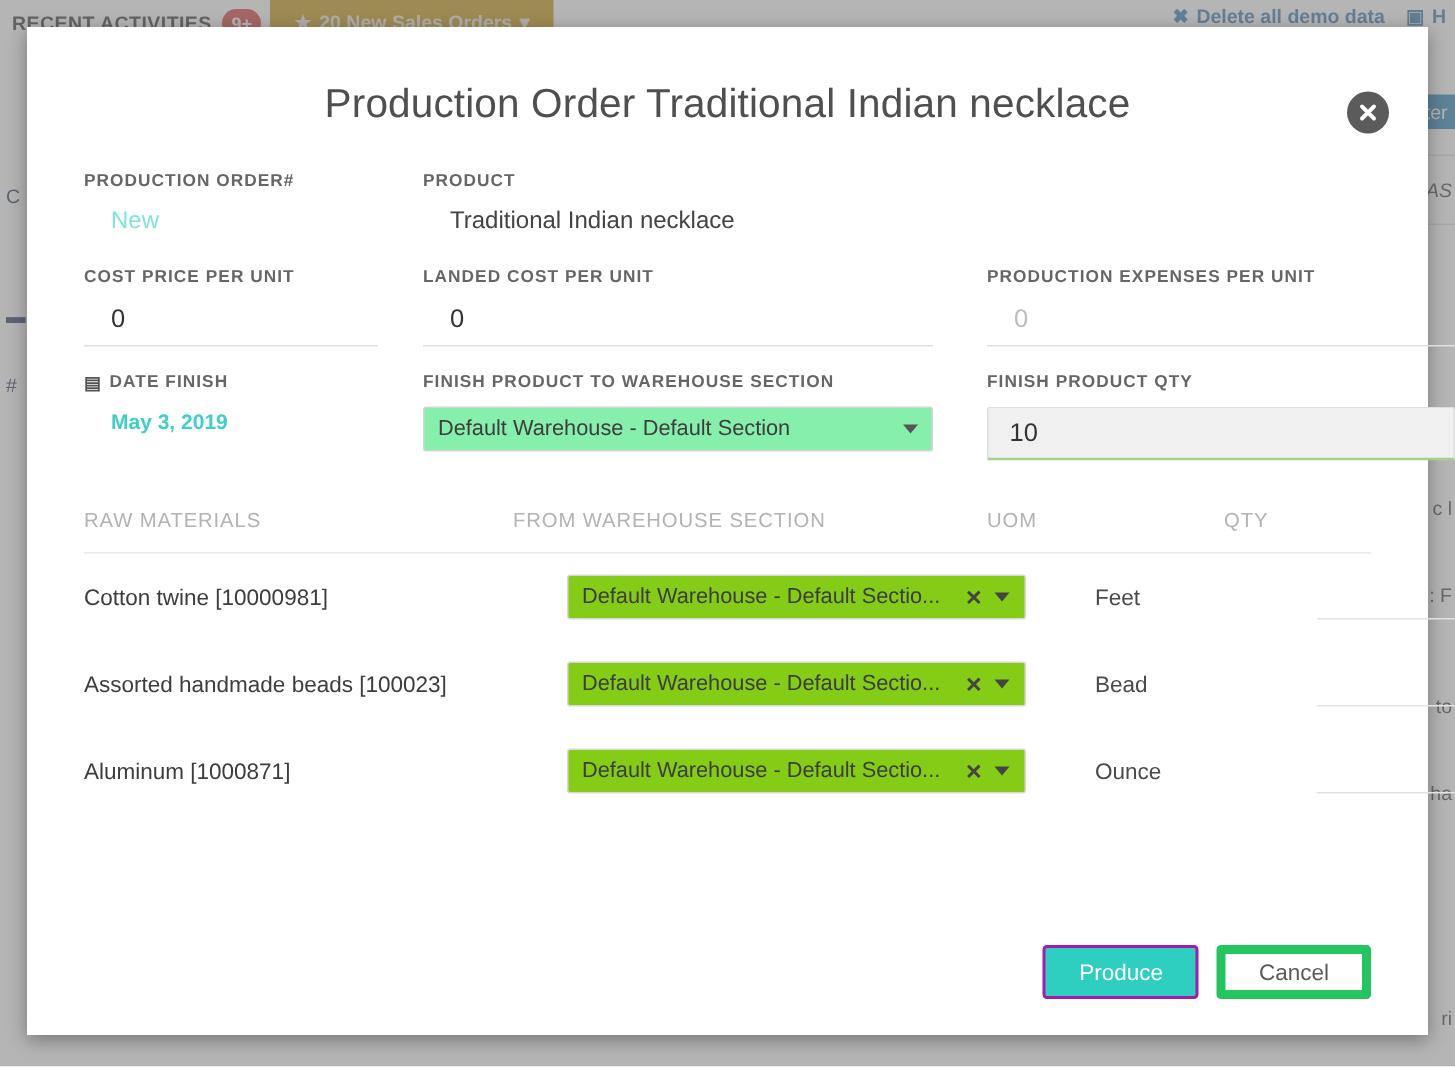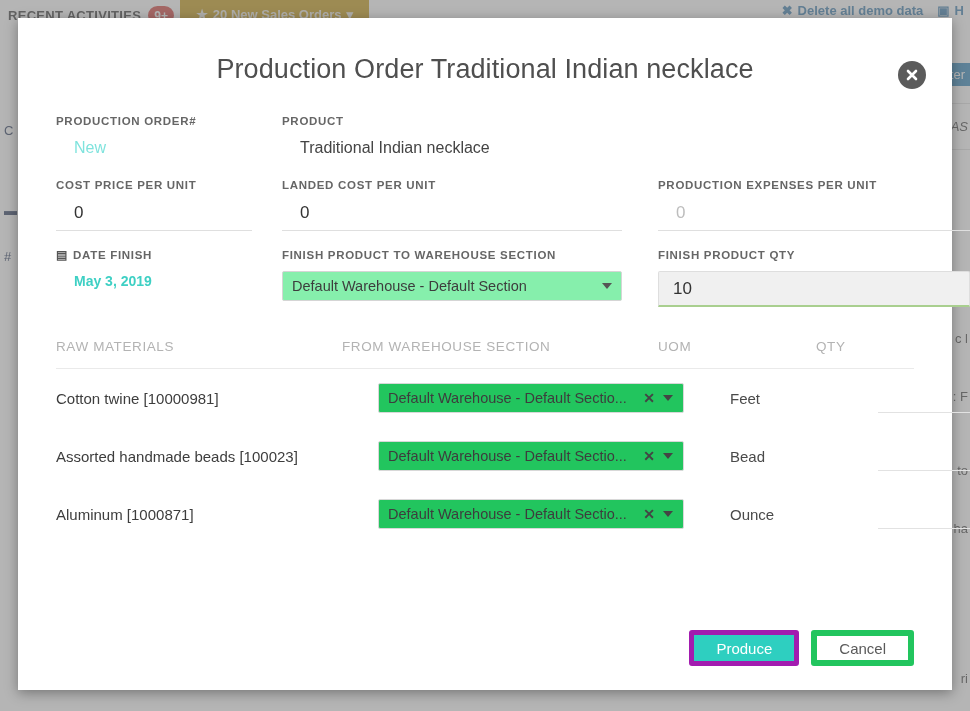--- a/index.html
+++ b/index.html
@@ -280,21 +280,21 @@
   .rm-name {
     font-size: 15px;
     color: #3d3d3d;
   }
   .rm-select {
     position: relative;
     width: 306px;
     height: 30px;
     border: 1px solid #d8d8d8;
     border-radius: 2px;
-    background: #22c55e;
+    background: #84cc16;
     display: flex;
     align-items: center;
     padding: 0 48px 0 9px;
     font-size: 14.5px;
     color: #3d3d3d;
     cursor: pointer;
     white-space: nowrap;
     overflow: hidden;
   }
   .rm-clear {
@@ -343,21 +343,21 @@
   .btn {
     font-family: "Liberation Sans", sans-serif;
     font-size: 15px;
     border-radius: 3px;
     padding: 0 22px;
     height: 36px;
     cursor: pointer;
   }
   .btn-primary {
     background: #2ecfc0;
-    border: 5px solid #a21caf;
+    border: 2px solid #a21caf;
     color: #ffffff;
   }
   .btn-secondary {
     background: #ffffff;
     border: 6px solid #22c55e;
     color: #5a5a5a;
   }
 </style>
 </head>
 <body>

